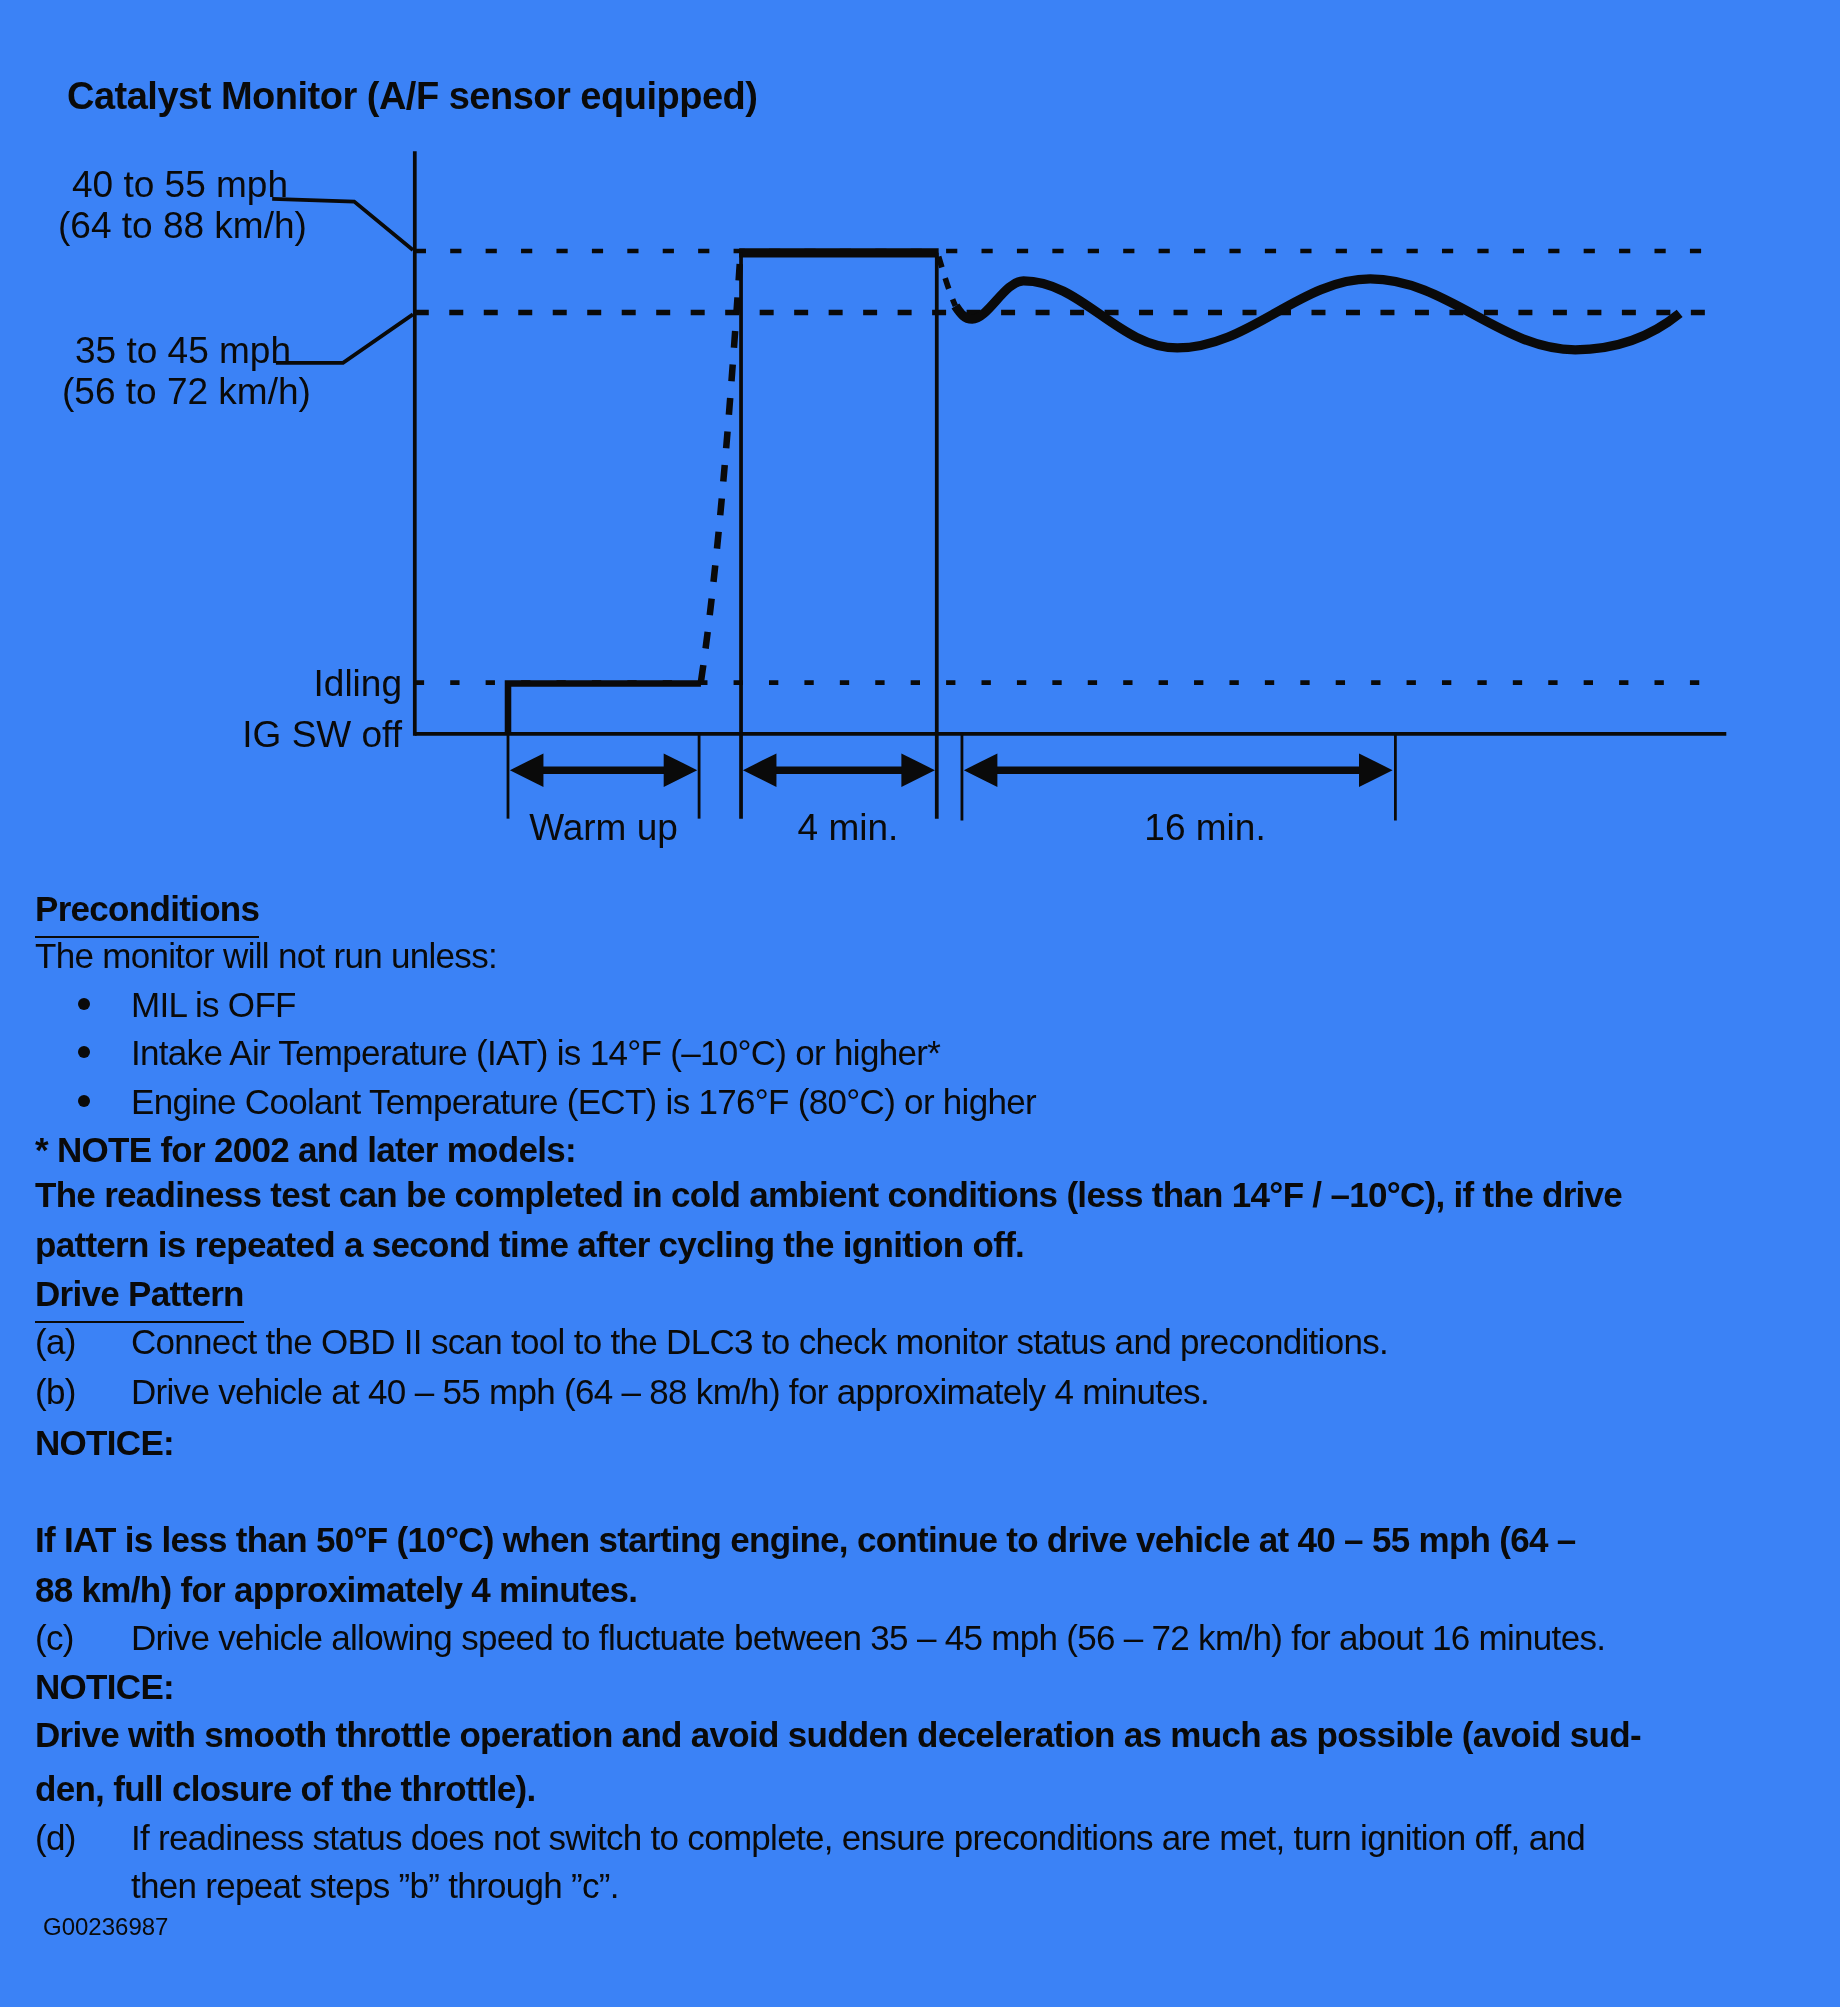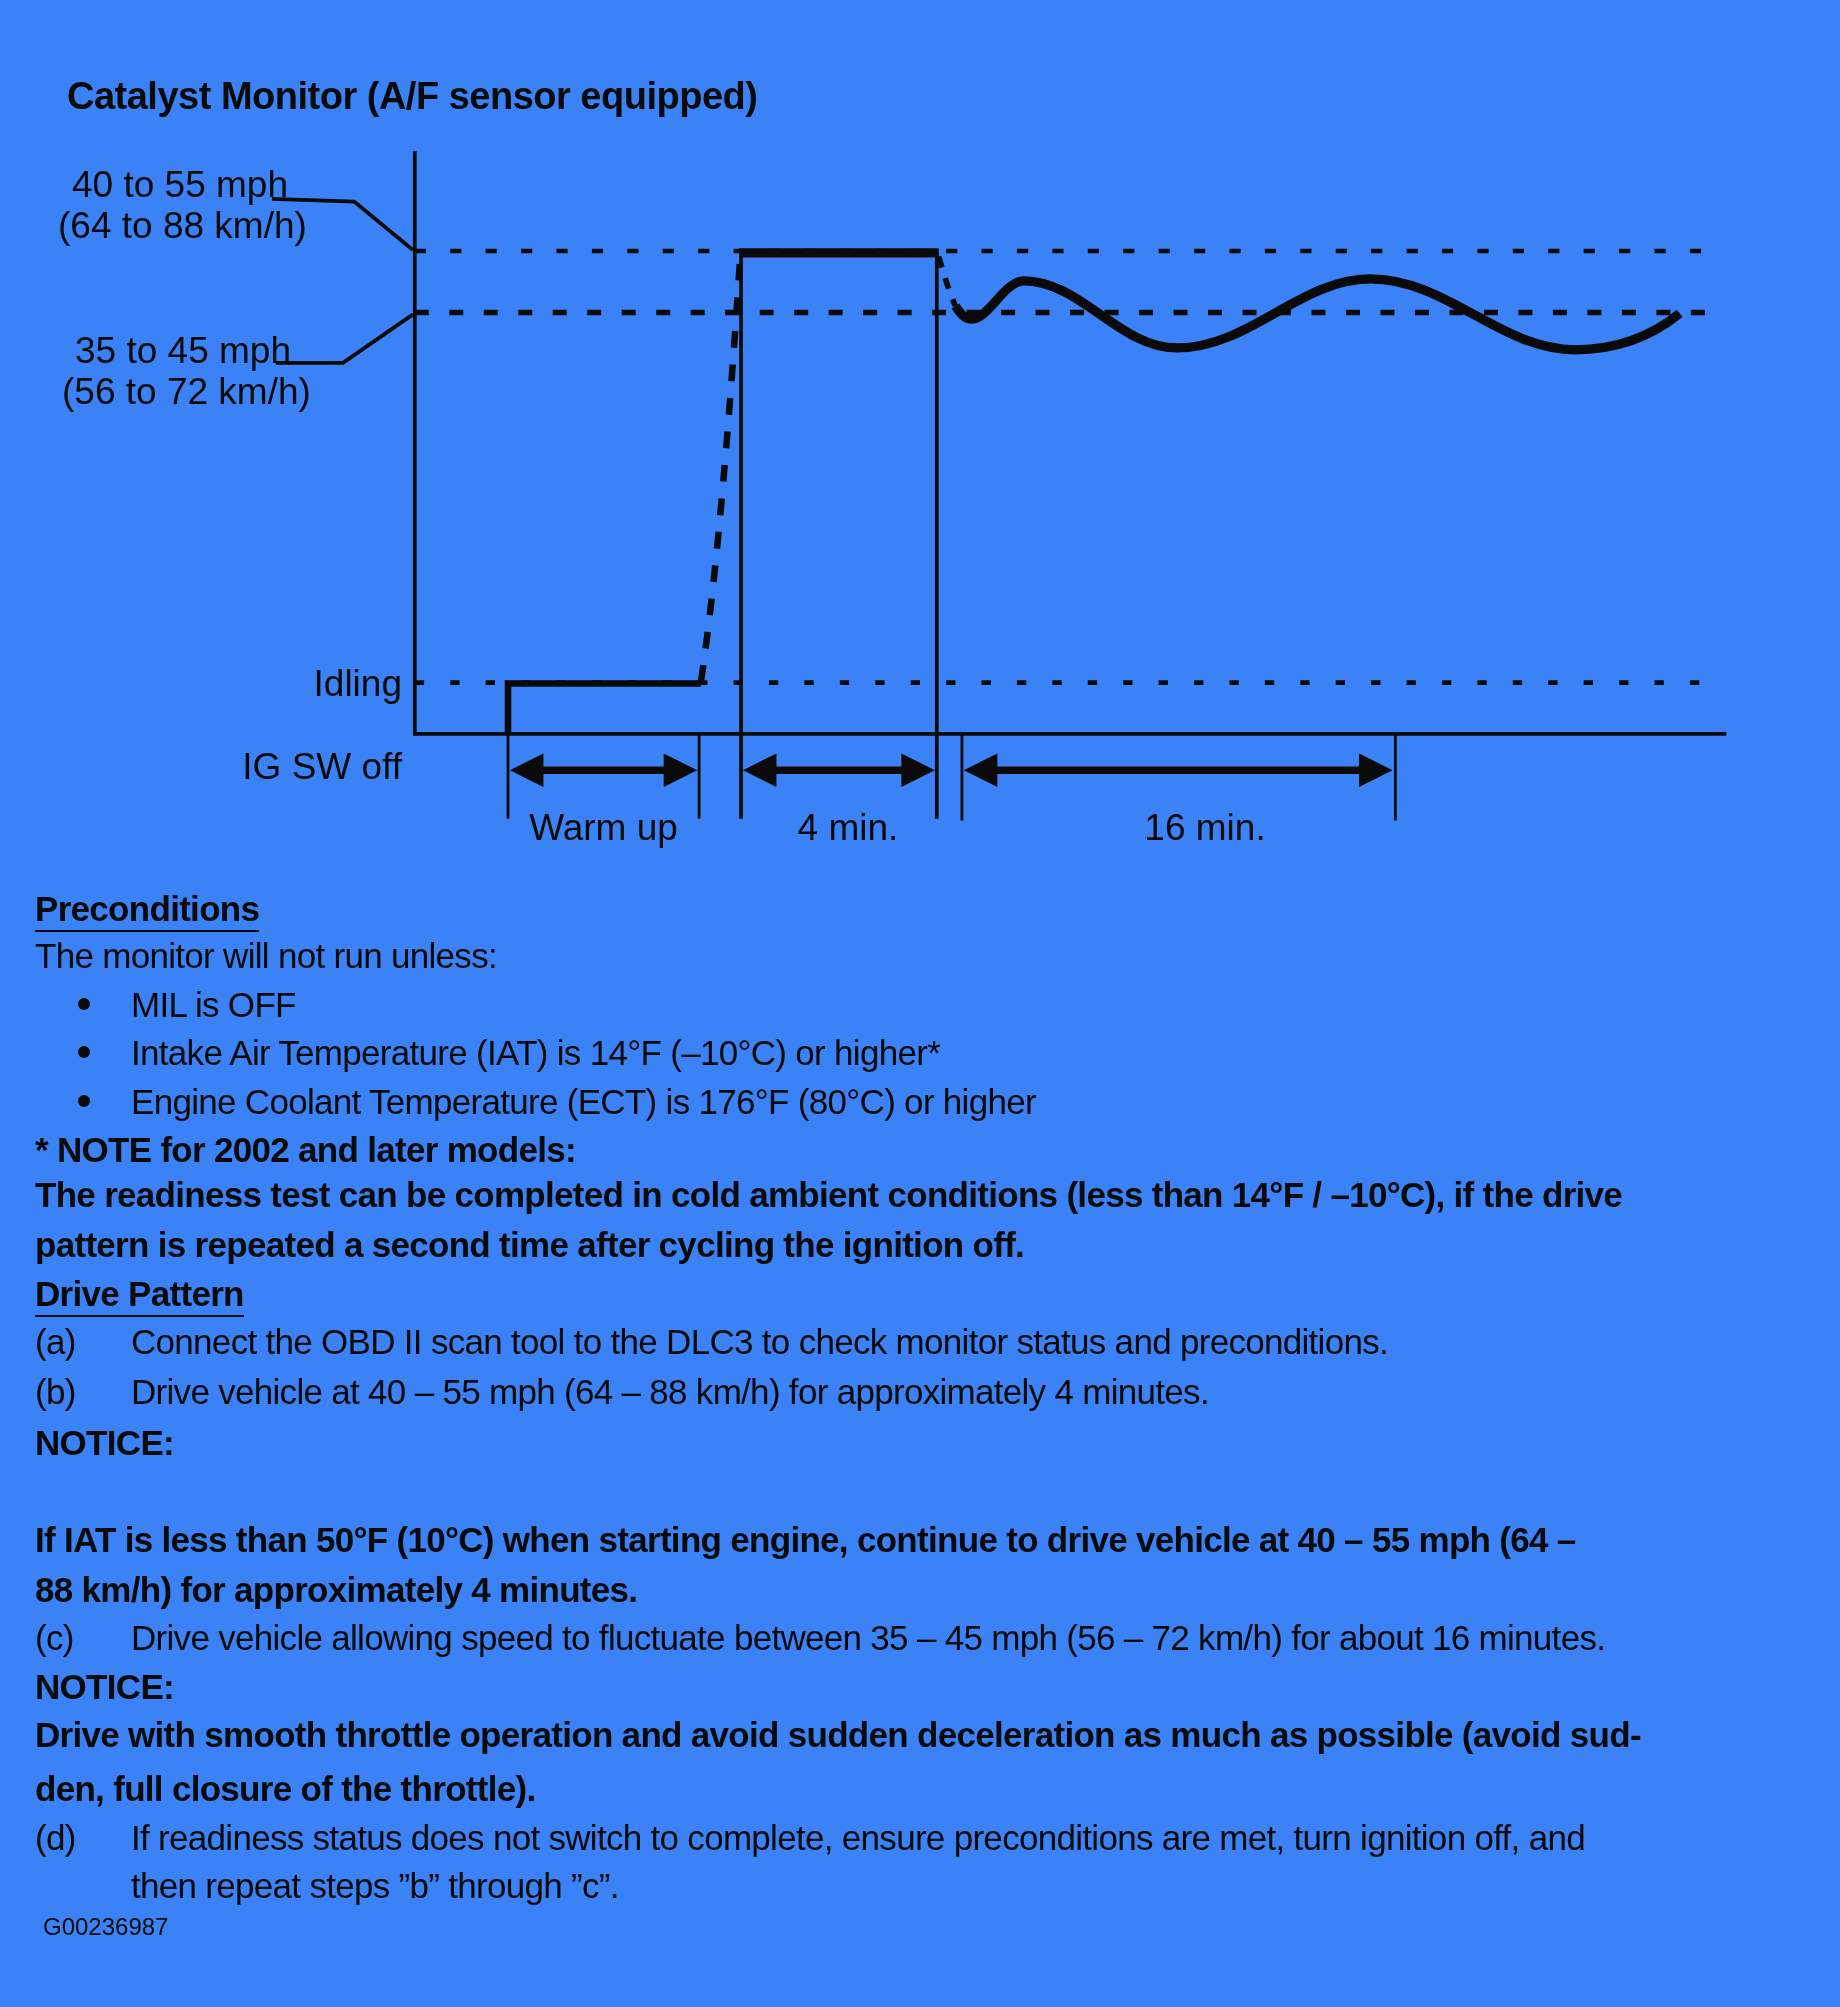--- a/index.html
+++ b/index.html
@@ -10,21 +10,21 @@
     background: #3b82f6;
     color: #0a0a0a;
     font-family: "Liberation Sans", "DejaVu Sans", sans-serif;
     overflow: hidden;
   }
   .abs { position: absolute; white-space: pre; }
   .chart-label { font-size: 37px; line-height: 41px; color: #0a0a0a; }
   .page-title { font-size: 38px; font-weight: bold; letter-spacing: -0.5px; }
   .body-line { font-size: 35px; line-height: 43px; letter-spacing: -0.7px; }
   .bold { font-weight: bold; }
-  .underlined { border-bottom: 2.8px solid #0a0a0a; padding-bottom: 0; }
+  .underlined { border-bottom: 2.8px solid #0a0a0a; padding-bottom: 6px; }
   .row { position: absolute; left: 0; width: 1840px; height: 43px; }
   .row .lead { position: absolute; left: 35px; }
   .row .txt  { position: absolute; left: 131px; }
   .row .flush { position: absolute; left: 35px; }
   .bullet-dot {
     position: absolute; left: 78px; top: 15px;
     width: 12px; height: 12px; border-radius: 50%;
     background: #0a0a0a;
   }
   .figure-code { font-size: 24px; letter-spacing: 0; }
@@ -95,21 +95,21 @@
     </g>
   </svg>
 
   <div class="abs chart-label" style="left:72px; top:164px;">40 to 55 mph</div>
   <div class="abs chart-label" style="left:58px; top:205px;">(64 to 88 km/h)</div>
 
   <div class="abs chart-label" style="left:75px; top:330px;">35 to 45 mph</div>
   <div class="abs chart-label" style="left:62px; top:371px;">(56 to 72 km/h)</div>
 
   <div class="abs chart-label align-right" style="left:216px; top:663px; width:186px;">Idling</div>
-  <div class="abs chart-label align-right" style="left:186px; top:714px; width:216px;margin-top:32px;">IG SW off</div>
+  <div class="abs chart-label align-right" style="left:186px; top:714px; width:216px;">IG SW off</div>
 
   <div class="abs chart-label center" style="left:515px; top:807px; width:177px;">Warm up</div>
   <div class="abs chart-label center" style="left:764px; top:807px; width:168px;">4 min.</div>
   <div class="abs chart-label center" style="left:1114px; top:807px; width:182px;">16 min.</div>
 
   <div class="row" style="top:887px;">
     <span class="flush body-line bold underlined">Preconditions</span>
   </div>
   <div class="row" style="top:934px;">
     <span class="flush body-line">The monitor will not run unless:</span>

